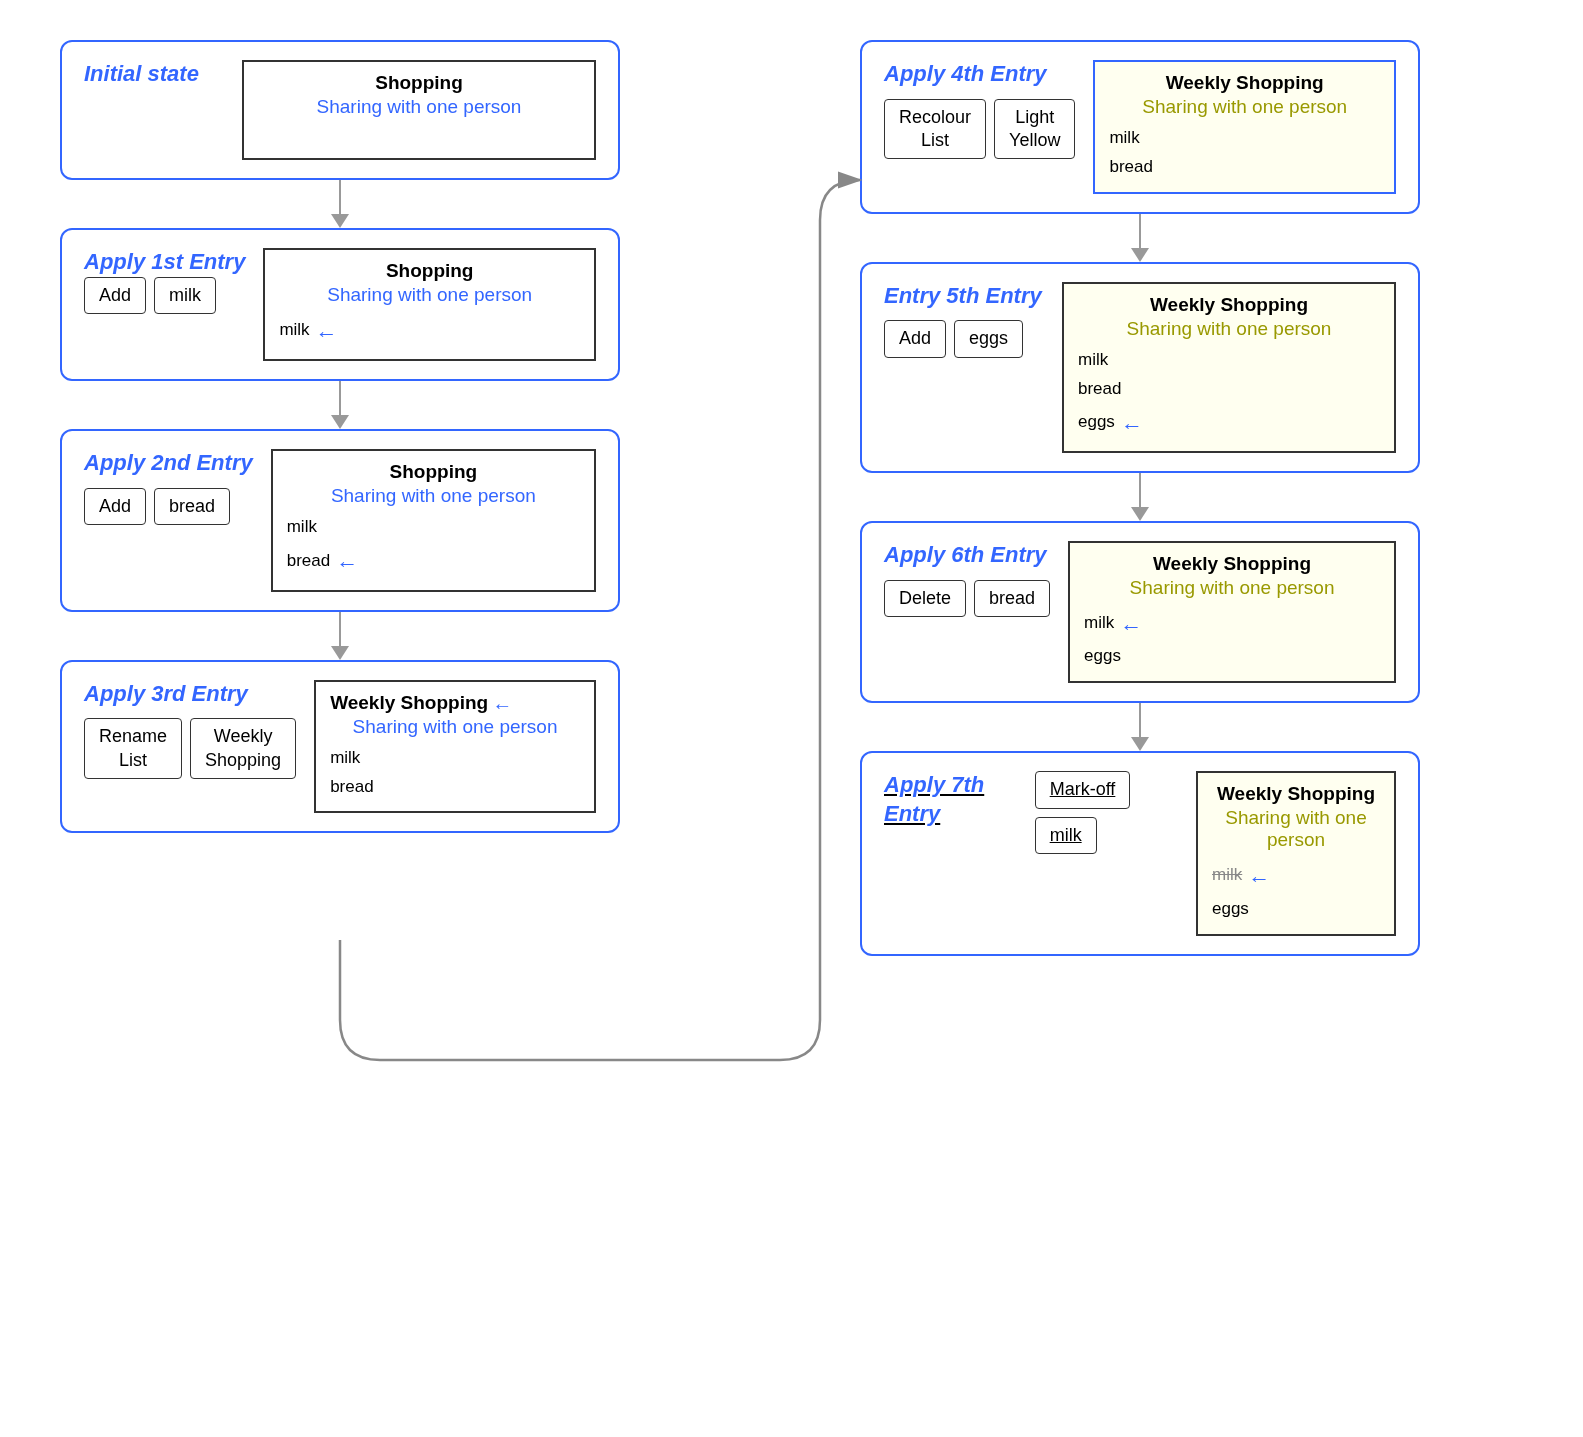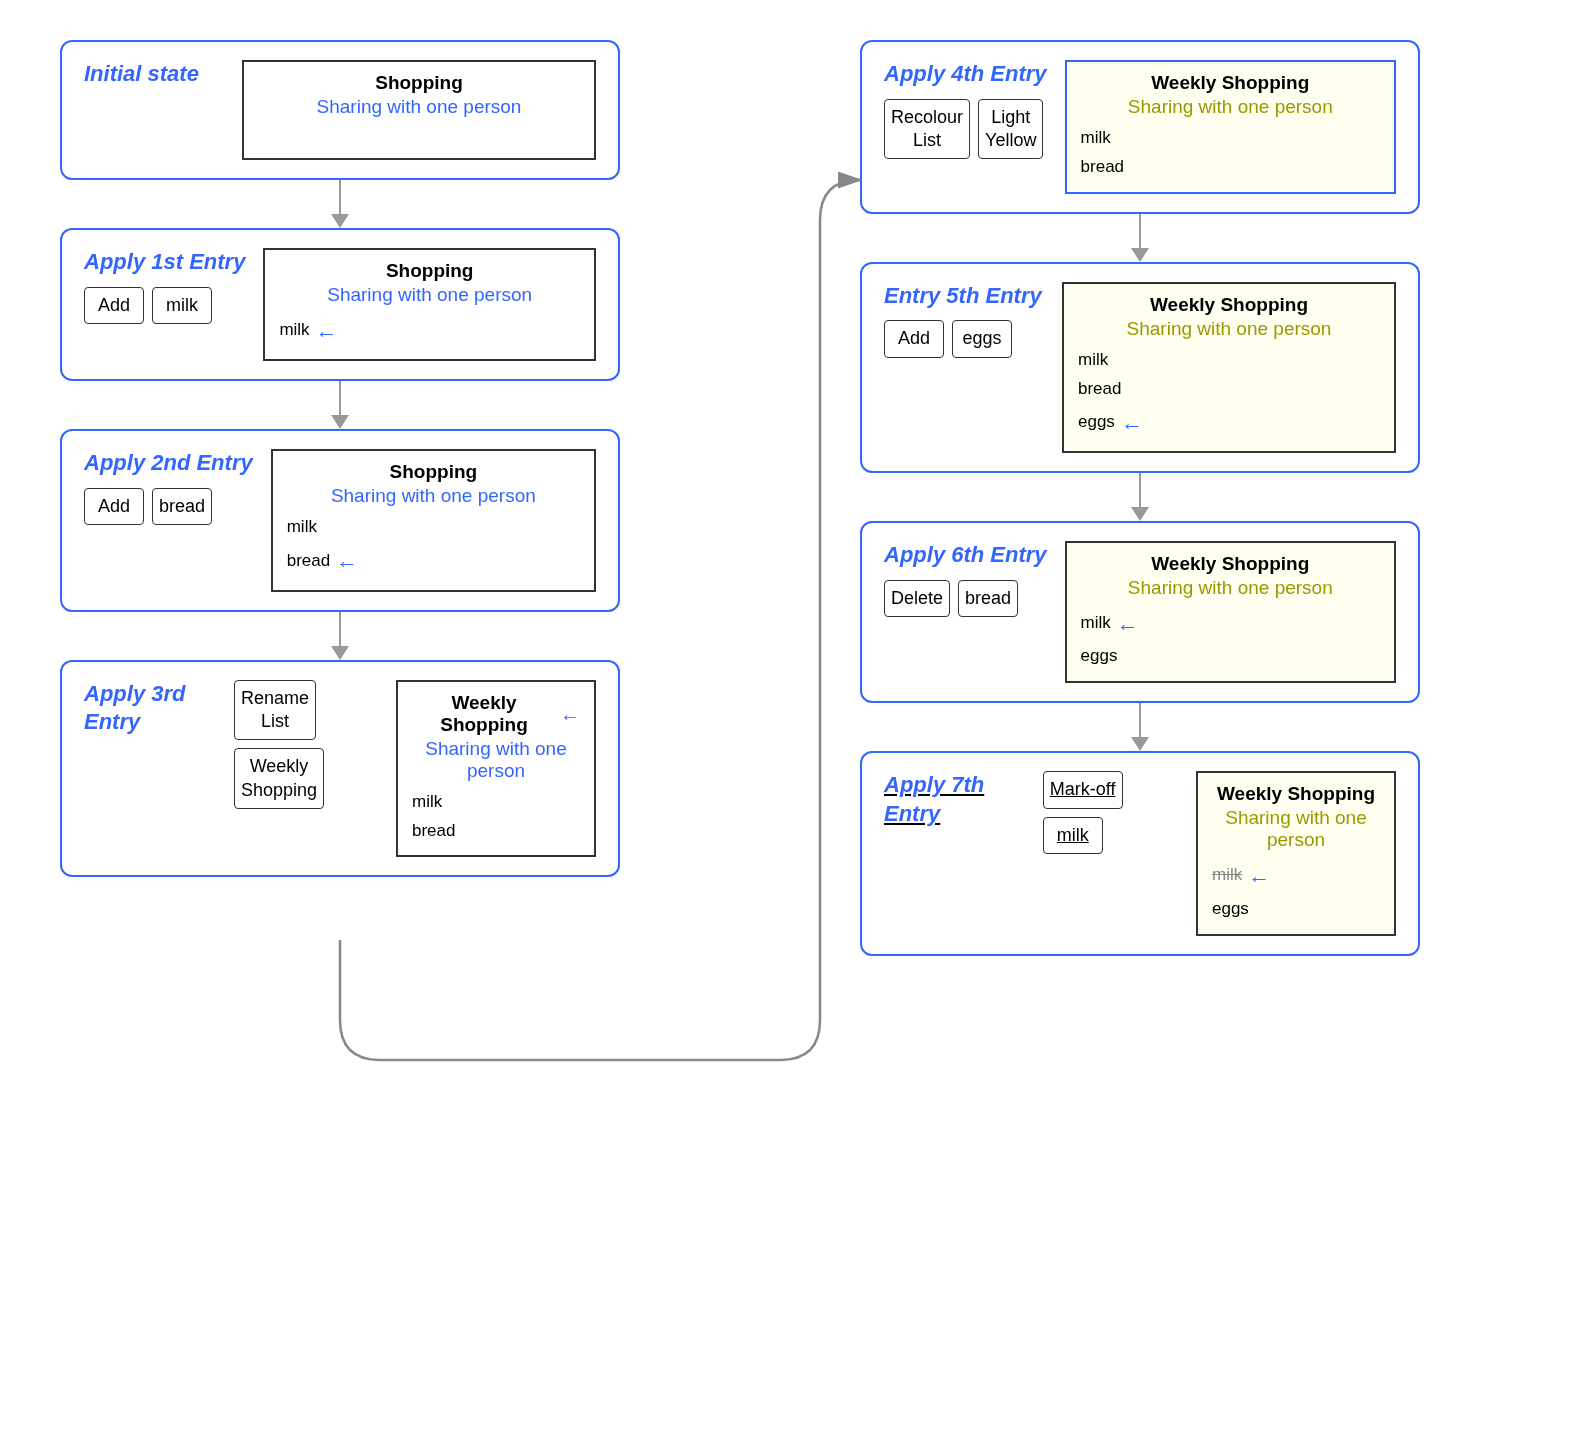--- a/index.html
+++ b/index.html
@@ -46,21 +46,21 @@
       display: flex;
       flex-direction: row;
       gap: 8px;
       align-items: center;
       flex-wrap: wrap;
     }
 
     .entry-box {
       border: 1.5px solid #333;
       border-radius: 4px;
-      padding: 6px 6px;
+      padding: 6px 14px;
       font-size: 18px;
       background: #fff;
       min-width: 60px;
       text-align: center;
       line-height: 1.3;
     }
 
     .list-card {
       border: 2px solid #333;
       background: #fff;
@@ -202,21 +202,21 @@
         </div>
       </div>
       <div class="arrow-down-line">
         <div class="vline"></div>
         <div class="arrowhead-down"></div>
       </div>
     </div>
 
     <div class="state-row">
       <div class="state-box">
-        <div style="display:flex;flex-direction:column;gap:10px;min-width:140px;">
+        <div style="display:flex;flex-direction:column;min-width:140px;">
           <div class="state-label">Apply 1st Entry</div>
           <div class="entry-area">
             <div class="entry-box">Add</div>
             <div class="entry-box">milk</div>
           </div>
         </div>
         <div class="state-content">
           <div class="list-card" style="min-height:100px;">
             <div class="list-title">Shopping</div>
             <div class="list-subtitle">Sharing with one person</div>
@@ -253,21 +253,21 @@
         </div>
       </div>
       <div class="arrow-down-line">
         <div class="vline"></div>
         <div class="arrowhead-down"></div>
       </div>
     </div>
 
     <div class="state-row">
       <div class="state-box">
-        <div style="display:flex;flex-direction:row;gap:10px;min-width:140px;">
+        <div style="display:flex;flex-direction:column;gap:10px;min-width:140px;">
           <div class="state-label">Apply 3rd Entry</div>
           <div class="entry-area">
             <div class="entry-box" style="line-height:1.3;">Rename<br>List</div>
             <div class="entry-box" style="line-height:1.3;">Weekly<br>Shopping</div>
           </div>
         </div>
         <div class="state-content">
           <div class="list-card" style="min-height:120px;position:relative;">
             <div style="display:flex;align-items:center;">
               <div class="list-title">Weekly Shopping</div>

